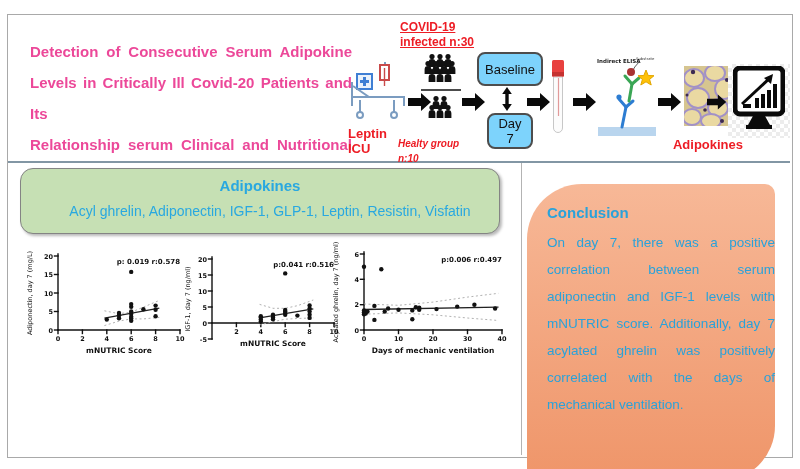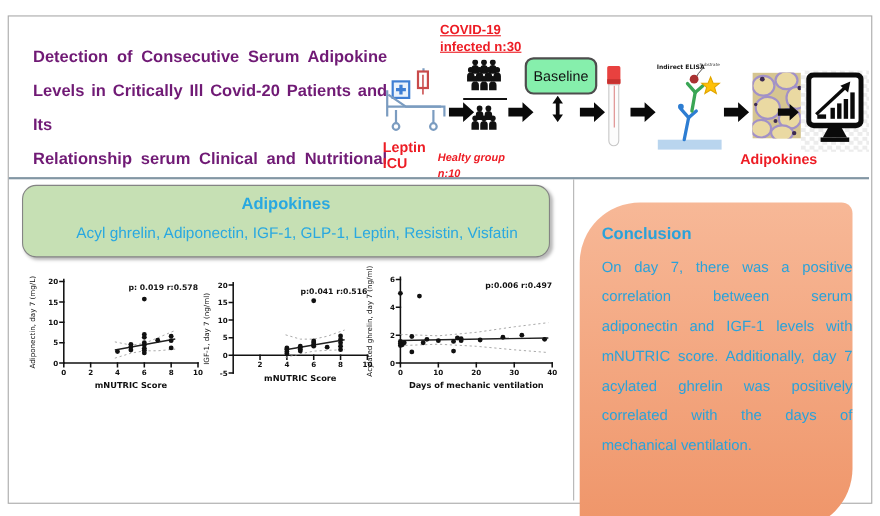--- a/index.html
+++ b/index.html
@@ -3,28 +3,28 @@
 <meta charset="utf-8">
 <style>
   html,body{margin:0;padding:0;background:#fff;}
   #canvas{position:relative;width:800px;height:469px;background:#fff;overflow:hidden;
           font-family:"Liberation Sans",sans-serif;}
   .frame{position:absolute;left:7px;top:14px;width:784px;height:442px;border:1px solid #a9a9a9;}
   .hdivider{position:absolute;left:8px;top:161px;width:782px;height:0;border-top:2px solid #8296a4;}
   .vdivider{position:absolute;left:521px;top:163px;width:0;height:292px;border-left:1px solid #b3b3b3;}
 
   
-  .title{position:absolute;left:30px;top:36px;width:322px;color:#701a75;font-weight:bold;
+  .title{position:absolute;left:30px;top:36px;width:322px;color:#ec4899;font-weight:bold;
          font-size:15px;}
   .tline{text-align:justify;text-align-last:justify;line-height:31px;white-space:normal;}
 
   
   .redlab{position:absolute;color:#ed1c24;font-weight:bold;white-space:pre-line;line-height:15px;}
   .blkarrow{position:absolute;width:24px;height:20px;}
-  .graybox{position:absolute;background:#86efac;border:2px solid #4d4d4d;border-radius:8px;
+  .graybox{position:absolute;background:#7dd3fc;border:2px solid #4d4d4d;border-radius:8px;
            color:#111;display:flex;align-items:center;justify-content:center;text-align:center;
            font-size:13px;line-height:15px;}
   .checker{position:absolute;left:728px;top:64px;width:62px;height:74px;
            background:repeating-conic-gradient(#ececec 0% 25%, #ffffff 0% 50%) 0 0/8px 8px;}
 
   
   .greenbox{position:absolute;left:20px;top:168px;width:478px;height:64px;background:#c6e0b4;
             border:1.5px solid #848484;border-radius:13px;box-shadow:2px 2px 3px rgba(0,0,0,.28);
             color:#29a8e0;text-align:center;}
   .greenbox .gb-title{font-size:15px;font-weight:bold;margin-top:8px;}
@@ -124,20 +124,23 @@
     </svg>
 
   <div class="graybox" style="left:477px;top:52px;width:62px;height:30px;">
     <span>Baseline</span>
   </div>
   <svg style="position:absolute;left:500px;top:87px" width="14" height="24" viewBox="0 0 14 24">
     <line x1="7" y1="6" x2="7" y2="18" stroke="#0a0a0a" stroke-width="3.4"></line>
     <polygon points="7,0 2.2,7 11.8,7" fill="#0a0a0a"></polygon>
     <polygon points="7,24 2.2,17 11.8,17" fill="#0a0a0a"></polygon>
   </svg>
+  <div class="graybox" style="left:487px;top:113px;width:42px;height:32px;">
+    <span style="display:inline-block;width:28px;">Day 7</span>
+  </div>
 
   <svg class="blkarrow" style="left:527px;top:92px" viewBox="0 0 24 20">
     <polygon points="0,6 13,6 13,1 23,10 13,19 13,14 0,14" fill="#0a0a0a"></polygon>
     </svg>
 
   <svg style="position:absolute;left:548px;top:60px" width="20" height="80" viewBox="0 0 20 80">
     <rect x="4" y="0" width="12" height="17" rx="1.5" fill="#e8413f"></rect>
     <rect x="4" y="12" width="12" height="4" fill="#c53230"></rect>
     <path d="M5.5,17 h9 v51 a4.5,4.5 0 0 1 -9,0 z" fill="#fcfcfc" stroke="#c7c7c7" stroke-width="1"></path>
     <line x1="10.5" y1="18" x2="10.5" y2="56" stroke="#e29a9a" stroke-width="1.2"></line>

